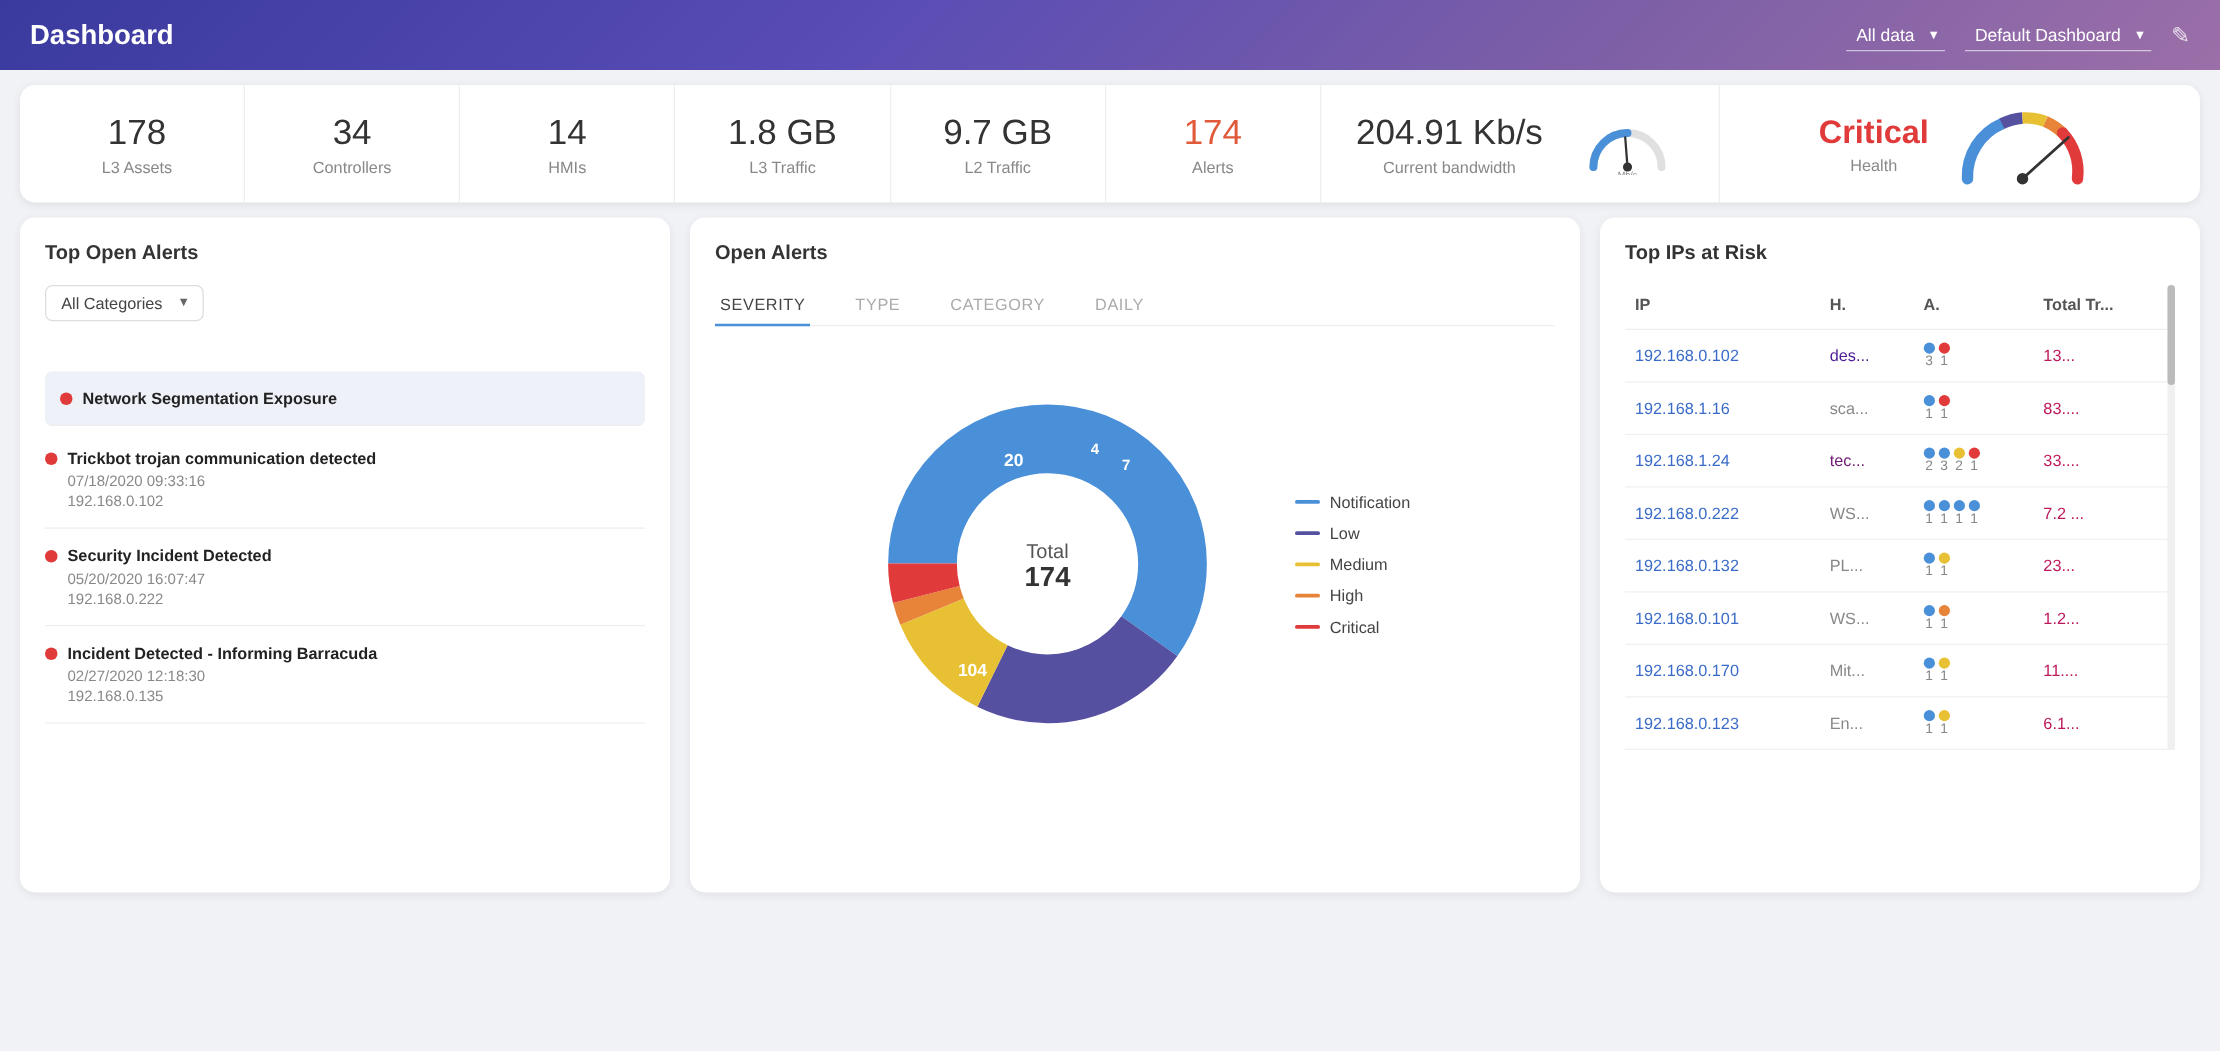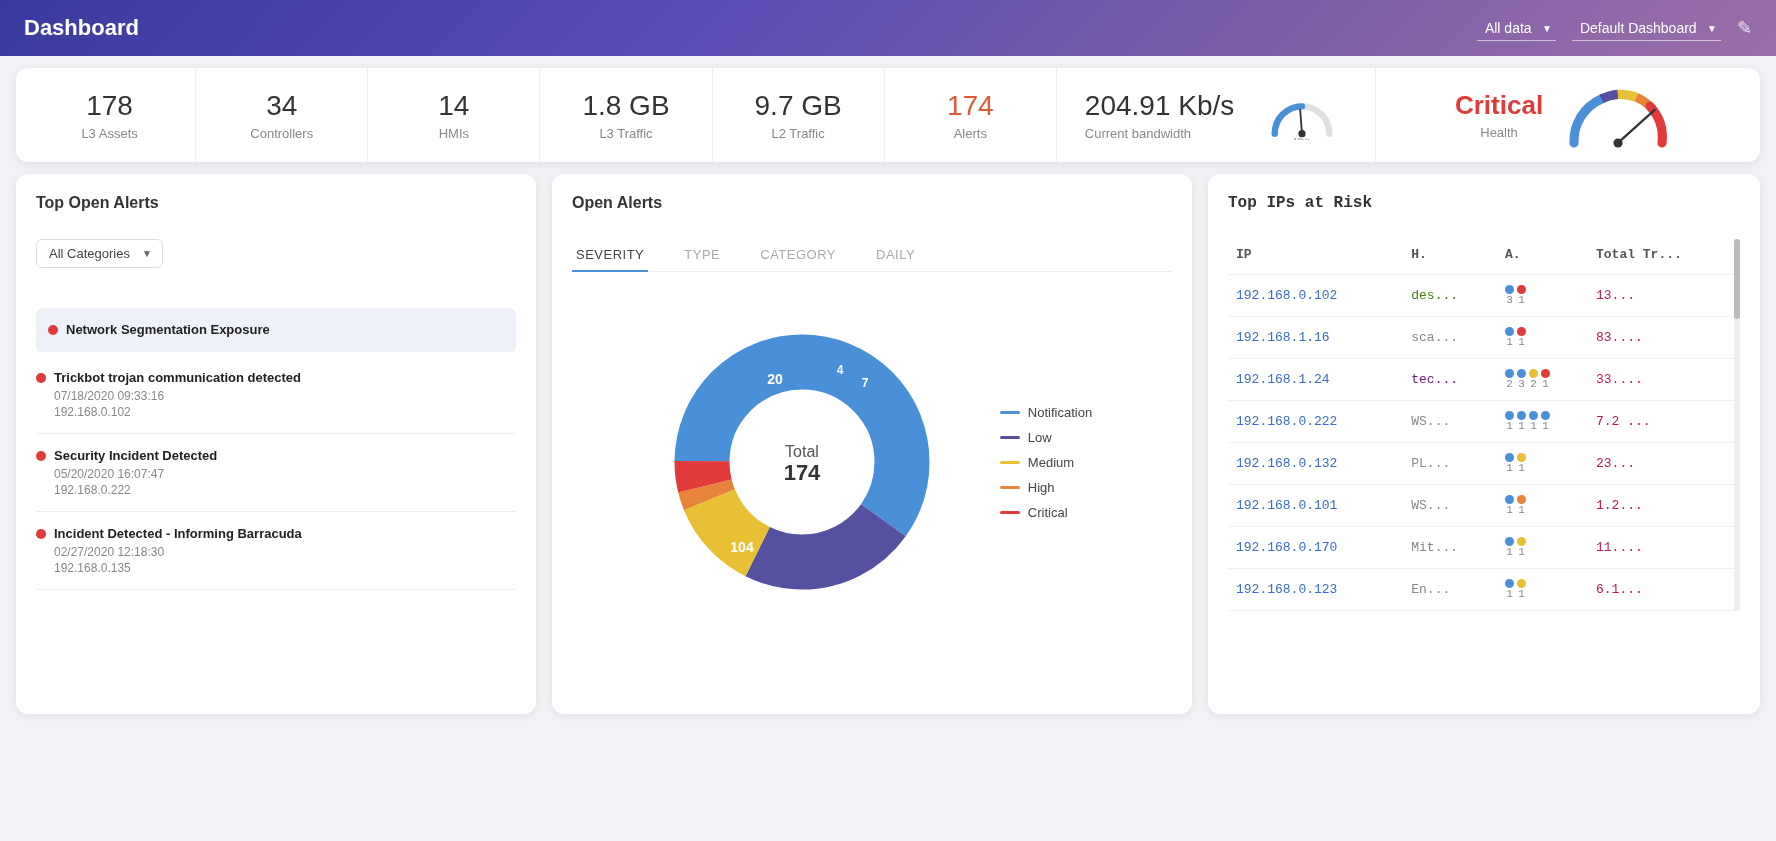--- a/index.html
+++ b/index.html
@@ -94,21 +94,21 @@
       align-items: center;
       gap: 28px;
       padding: 18px 28px;
       border-right: 1px solid #eee;
     }
     .bandwidth-value {
       font-size: 28px;
       font-weight: 300;
       color: #333;
     }
-    .bandwidth-label { font-size: 13px; color: #888; margin-top: 4px; }
+    .bandwidth-label { font-size: 13px; color: #888; margin-top: 4px; text-align: center; }
     .gauge-container {
       display: flex;
       align-items: center;
       gap: 8px;
     }
 
     
     .gauge-svg { width: 80px; height: 50px; }
 
     
@@ -135,21 +135,21 @@
       background: white;
       border-radius: 12px;
       box-shadow: 0 2px 8px rgba(0,0,0,0.07);
       padding: 20px;
       overflow: hidden;
     }
     .panel-title {
       font-size: 16px;
       font-weight: 600;
       color: #333;
-      margin-bottom: 27px;
+      margin-bottom: 16px;
     }
 
     
     .alerts-panel { width: 520px; min-height: 540px; }
     .category-select-wrapper {
       position: relative;
       display: inline-flex;
       align-items: center;
       border: 1px solid #ddd;
       border-radius: 6px;
@@ -247,21 +247,21 @@
       align-items: center;
       justify-content: center;
       gap: 48px;
       padding: 20px 0;
     }
     .legend { display: flex; flex-direction: column; gap: 10px; }
     .legend-item { display: flex; align-items: center; gap: 8px; font-size: 13px; color: #444; }
     .legend-line { width: 20px; height: 3px; border-radius: 2px; flex-shrink: 0; }
 
     
-    .ips-panel { width: 552px; min-height: 540px; font-family: Liberation Mono, monospace; }
+    .ips-panel { width: 480px; min-height: 540px; }
     .ips-table { width: 100%; border-collapse: collapse; font-size: 13px; }
     .ips-table th {
       text-align: left;
       color: #555;
       font-weight: 600;
       padding: 8px 8px 12px;
       border-bottom: 1px solid #eee;
       font-size: 13px;
     }
     .ips-table td {
@@ -511,21 +511,21 @@
           <tr>
             <th>IP</th>
             <th>H.</th>
             <th>A.</th>
             <th>Total Tr...</th>
           </tr>
         </thead>
         <tbody id="ips-tbody">
         <tr>
               <td><a class="ip-link" href="#">192.168.0.102</a></td>
-              <td style="color: #4d7c0f;">des...</td>
+              <td style="color: #4c1d95;">des...</td>
               <td>
                 <div class="dots-cell">
                   <div style="display: flex; flex-direction: column; align-items: center;">
                     <span class="dot-small" style="background: rgb(74, 144, 217);"></span>
                     <span class="dot-num">3</span>
                   </div>
                   <div style="display: flex; flex-direction: column; align-items: center;">
                     <span class="dot-small" style="background: rgb(224, 58, 58);"></span>
                     <span class="dot-num">1</span>
                   </div>

